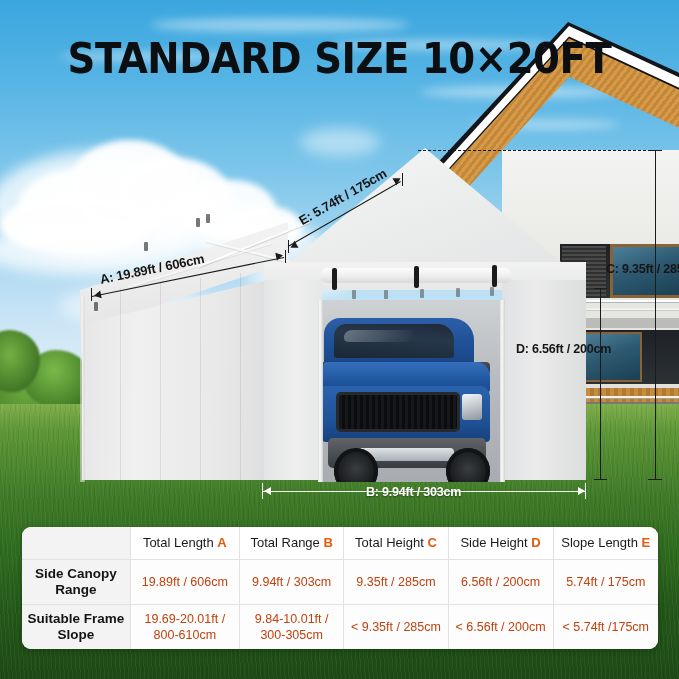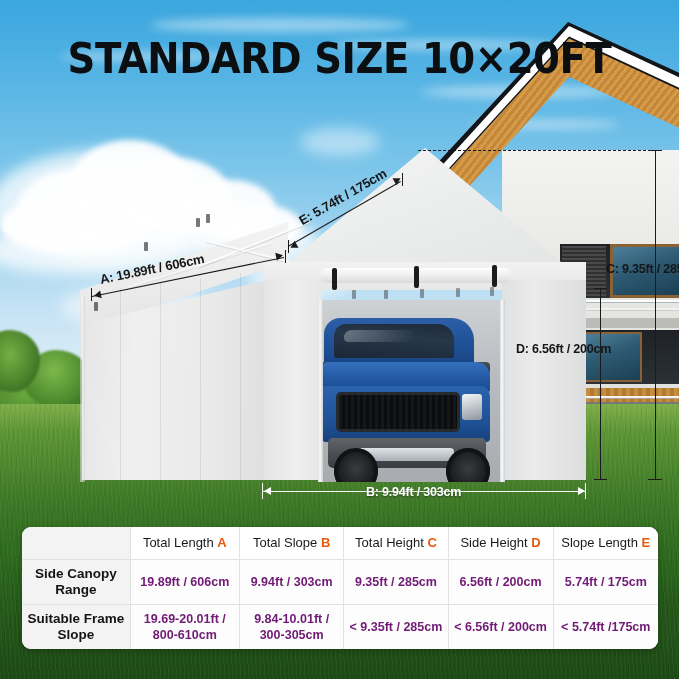--- a/index.html
+++ b/index.html
@@ -342,22 +342,22 @@
   }
   table.spec {
     width:100%;
     border-collapse: collapse;
     table-layout: fixed;
   }
   table.spec td, table.spec th {
     border: 1px solid #e2e2e2;
     text-align:center;
     vertical-align:middle;
-    font-weight:700;
-    color:#701a75;
+    font-weight:400;
+    color:#c2410c;
     padding: 6px 3px;
   }
   table.spec thead th {
     font-size:13px;
     height:32px;
     background:#ffffff;
     color:#1a1a1a;
     font-weight:400;
     border-top: none;
   }
@@ -558,21 +558,21 @@
         <col style="width:16.5%">
       </colgroup>
       <thead>
         <tr>
           <th class="corner"></th>
           <th>
             <span>Total Length</span>
             <span class="kletter">A</span>
           </th>
           <th>
-            <span>Total Slope</span>
+            <span>Total Range</span>
             <span class="kletter">B</span>
           </th>
           <th>
             <span>Total Height</span>
             <span class="kletter">C</span>
           </th>
           <th>
             <span>Side Height</span>
             <span class="kletter">D</span>
           </th>

